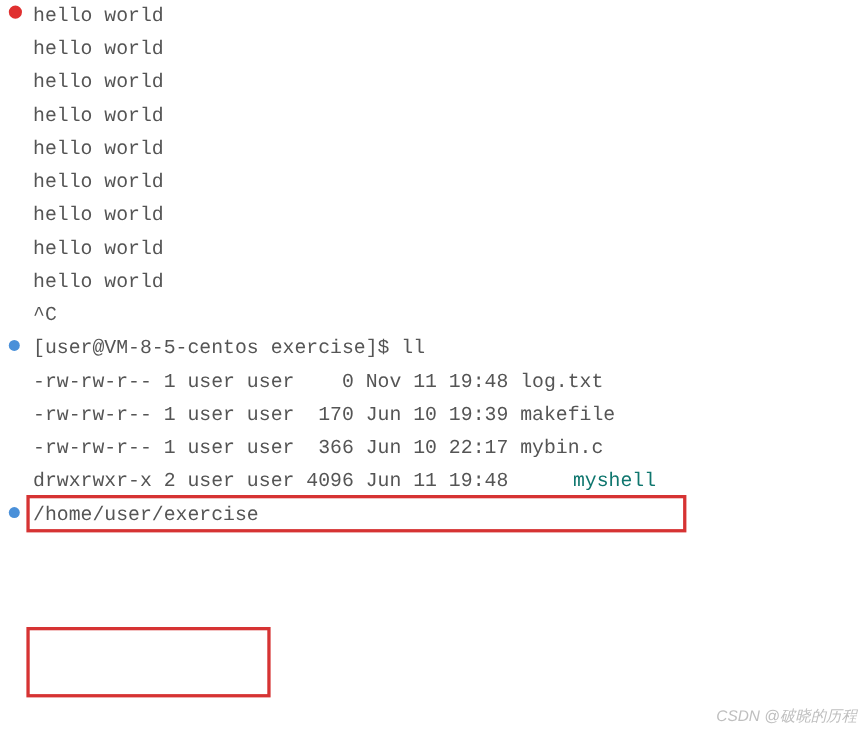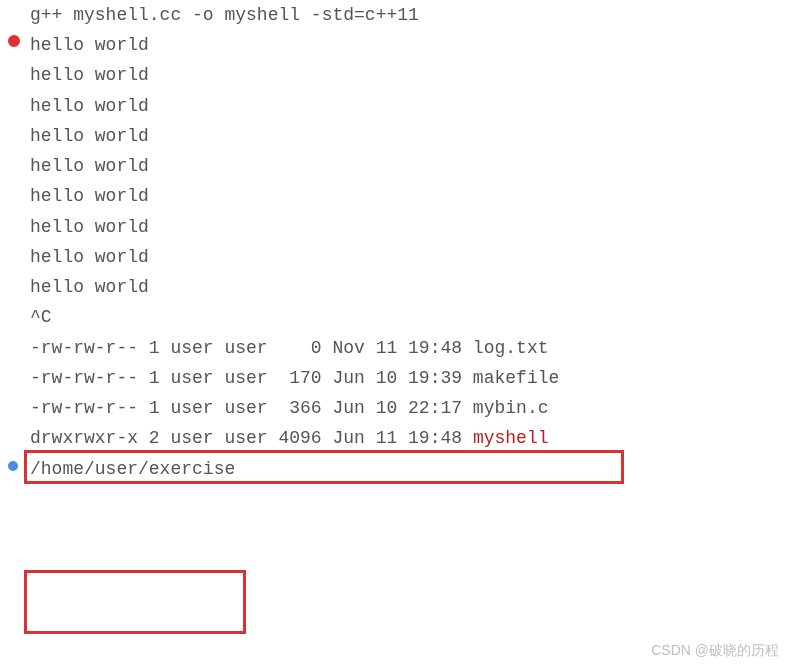--- a/index.html
+++ b/index.html
@@ -43,52 +43,54 @@
     .gutter.red::after {
       content: "";
       width: 6px;
       height: 6px;
       background: transparent;
     }
     .gutter.blue {
       background: #4a90d9;
     }
     .dir-link {
-      color: #b91c1c;
+      color: #0f766e;
+      margin-left: 48px;
     }
     .red-box {
       border: 3px solid #d63333;
       position: absolute;
       pointer-events: none;
     }
     .watermark {
       position: absolute;
       right: 10px;
       bottom: 6px;
       color: #bfbfbf;
       font-family: sans-serif;
       font-size: 14px;
+      font-style: italic;
     }
   </style>
 </head>
 <body>
 
 <div class="terminal">
-  <div class="line"><span>g++ myshell.cc -o myshell -std=c++11</span></div>
   <div class="line"><span class="gutter red"></span></div>
   <div class="line"><span>hello world</span></div>
   <div class="line"><span>hello world</span></div>
   <div class="line"><span>hello world</span></div>
   <div class="line"><span>hello world</span></div>
   <div class="line"><span>hello world</span></div>
   <div class="line"><span>hello world</span></div>
   <div class="line"><span>hello world</span></div>
   <div class="line"><span>hello world</span></div>
   <div class="line"><span>hello world</span></div>
   <div class="line"><span>^C</span></div>
+  <div class="line"><span class="gutter blue"></span><span>[user@VM-8-5-centos exercise]$ ll</span></div>
   <div class="line"><span>-rw-rw-r-- 1 user user    0 Nov 11 19:48 log.txt</span></div>
   <div class="line"><span>-rw-rw-r-- 1 user user  170 Jun 10 19:39 makefile</span></div>
   <div class="line"><span>-rw-rw-r-- 1 user user  366 Jun 10 22:17 mybin.c</span></div>
   <div class="line"><span>drwxrwxr-x 2 user user 4096 Jun 11 19:48 </span><span class="dir-link">myshell</span></div>
   <div class="line"><span class="gutter blue"></span></div>
   <div class="line"><span>/home/user/exercise</span></div>
   <div class="line"></div>
 </div>
 
 <div class="red-box" style="left:24px; top:450px; width:600px; height:34px;"></div>

